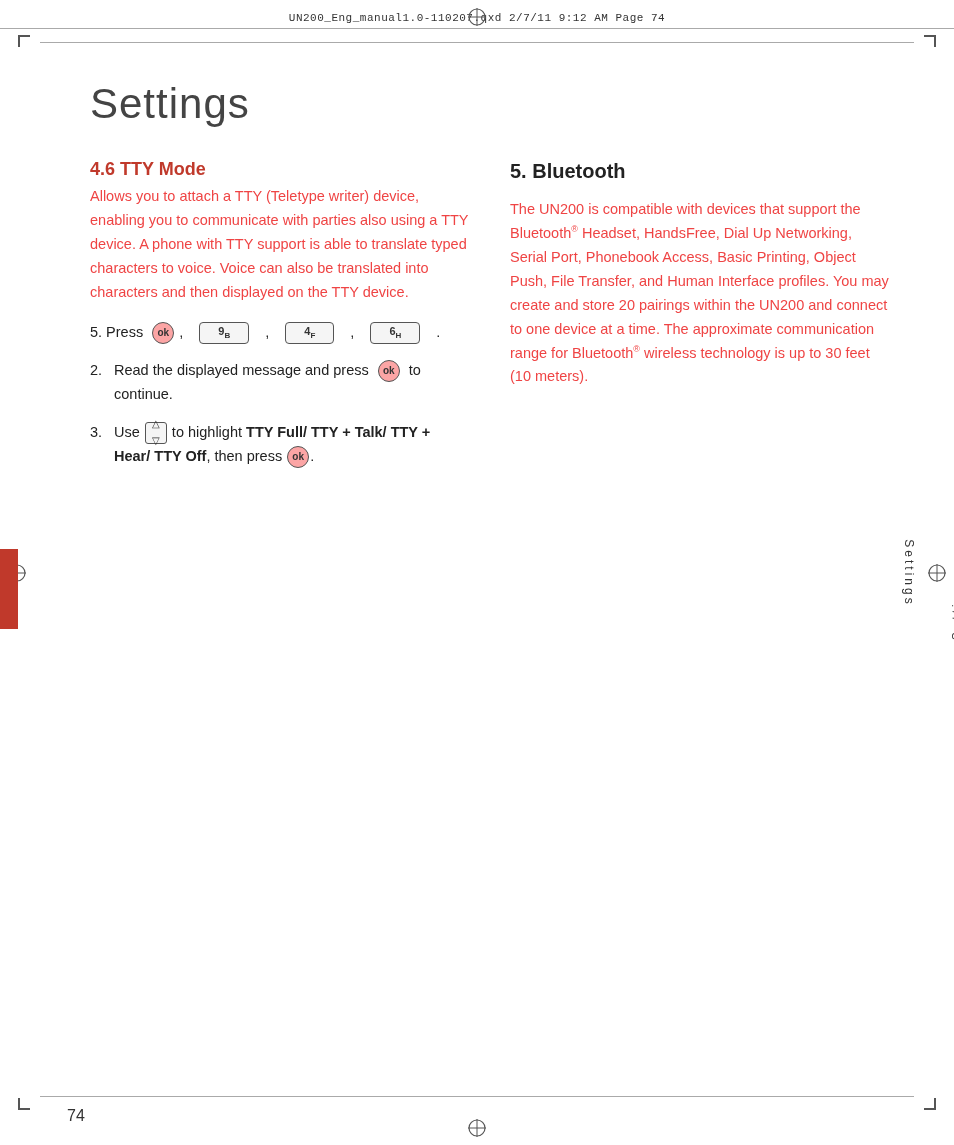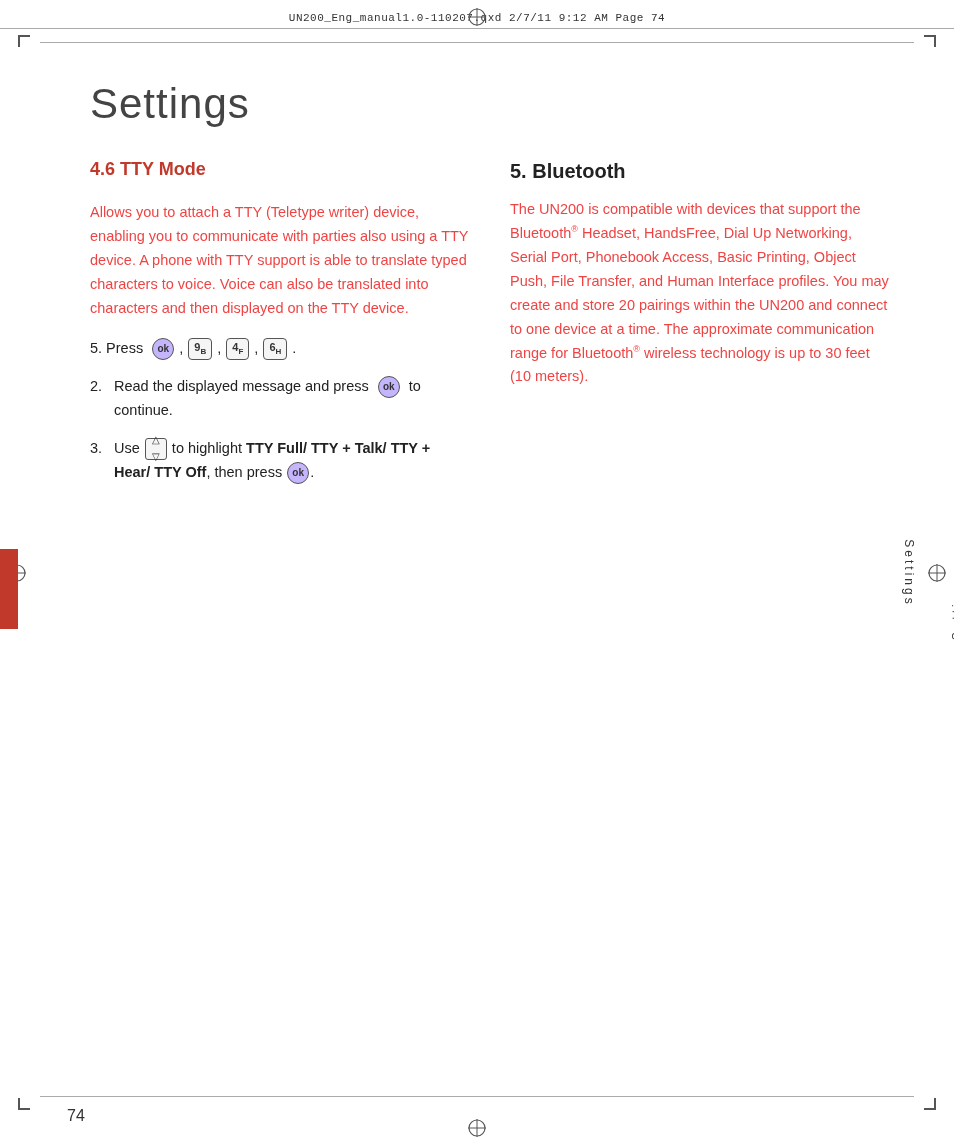--- a/index.html
+++ b/index.html
@@ -152,21 +152,21 @@
     .col-right {
       flex: 1;
       max-width: 380px;
     }
 
     
     .section-heading {
       font-size: 18px;
       font-weight: 600;
       color: #c0392b;
-      margin-bottom: 20px;
+      margin-bottom: 4px;
       line-height: 1.3;
     }
 
     .section-heading-black {
       font-size: 20px;
       font-weight: 700;
       color: #222;
       margin-bottom: 14px;
       line-height: 1.3;
     }
@@ -197,42 +197,42 @@
 
     .step-content {
       flex: 1;
     }
 
     
     .btn-icon {
       display: inline-block;
       border: 1.5px solid #555;
       border-radius: 4px;
-      padding: 1px 5px;
+      padding: 1px 18px;
       font-size: 11px;
       font-weight: bold;
       color: #333;
       background: #f5f5f5;
       vertical-align: middle;
-      margin: 0 1px;
+      margin: 0 12px;
       line-height: 1.4;
     }
 
     .btn-icon-round {
       display: inline-flex;
       align-items: center;
       justify-content: center;
       border: 1.5px solid #555;
       border-radius: 50%;
       width: 22px;
       height: 22px;
       font-size: 10px;
       font-weight: bold;
       color: #333;
-      background: #c4b5fd;
+      background: #fca5a5;
       vertical-align: middle;
       margin: 0 1px;
     }
 
     .btn-icon-nav {
       display: inline-flex;
       align-items: center;
       justify-content: center;
       border: 1.5px solid #555;
       border-radius: 3px;

